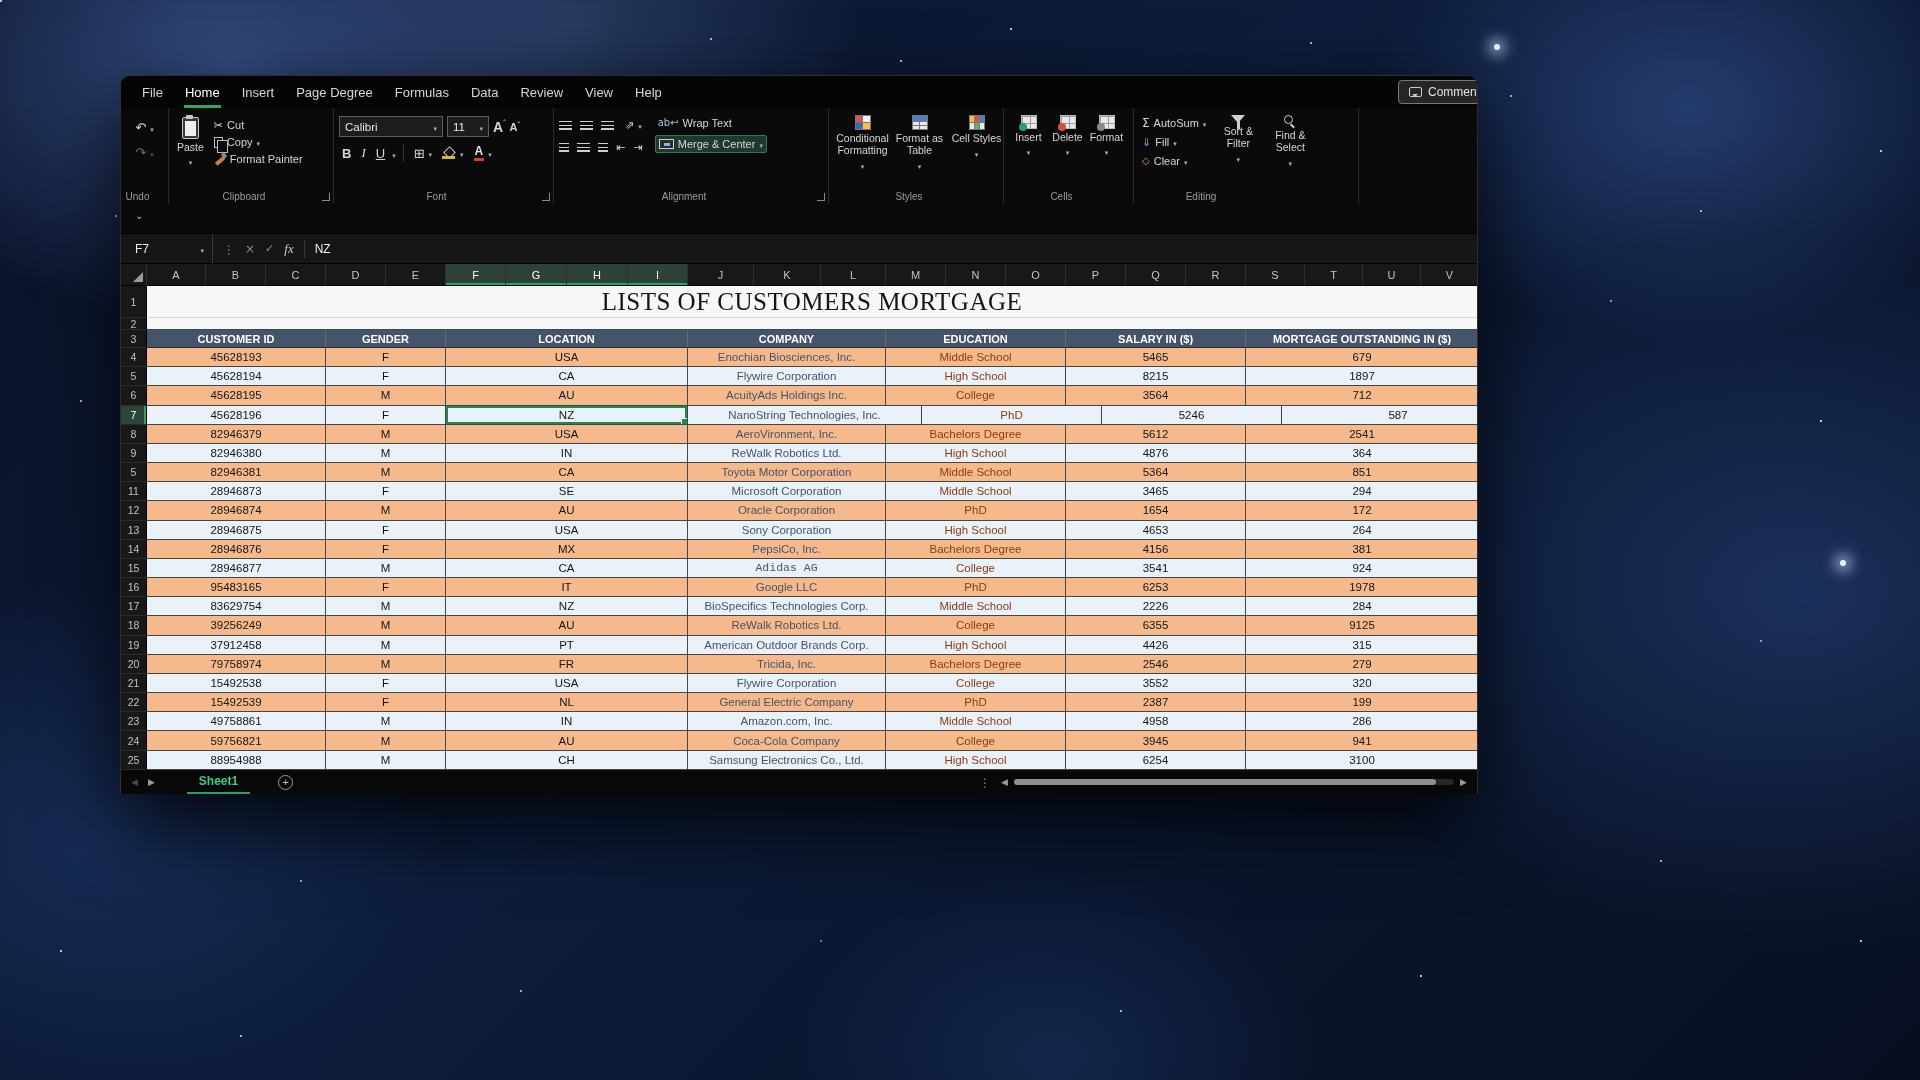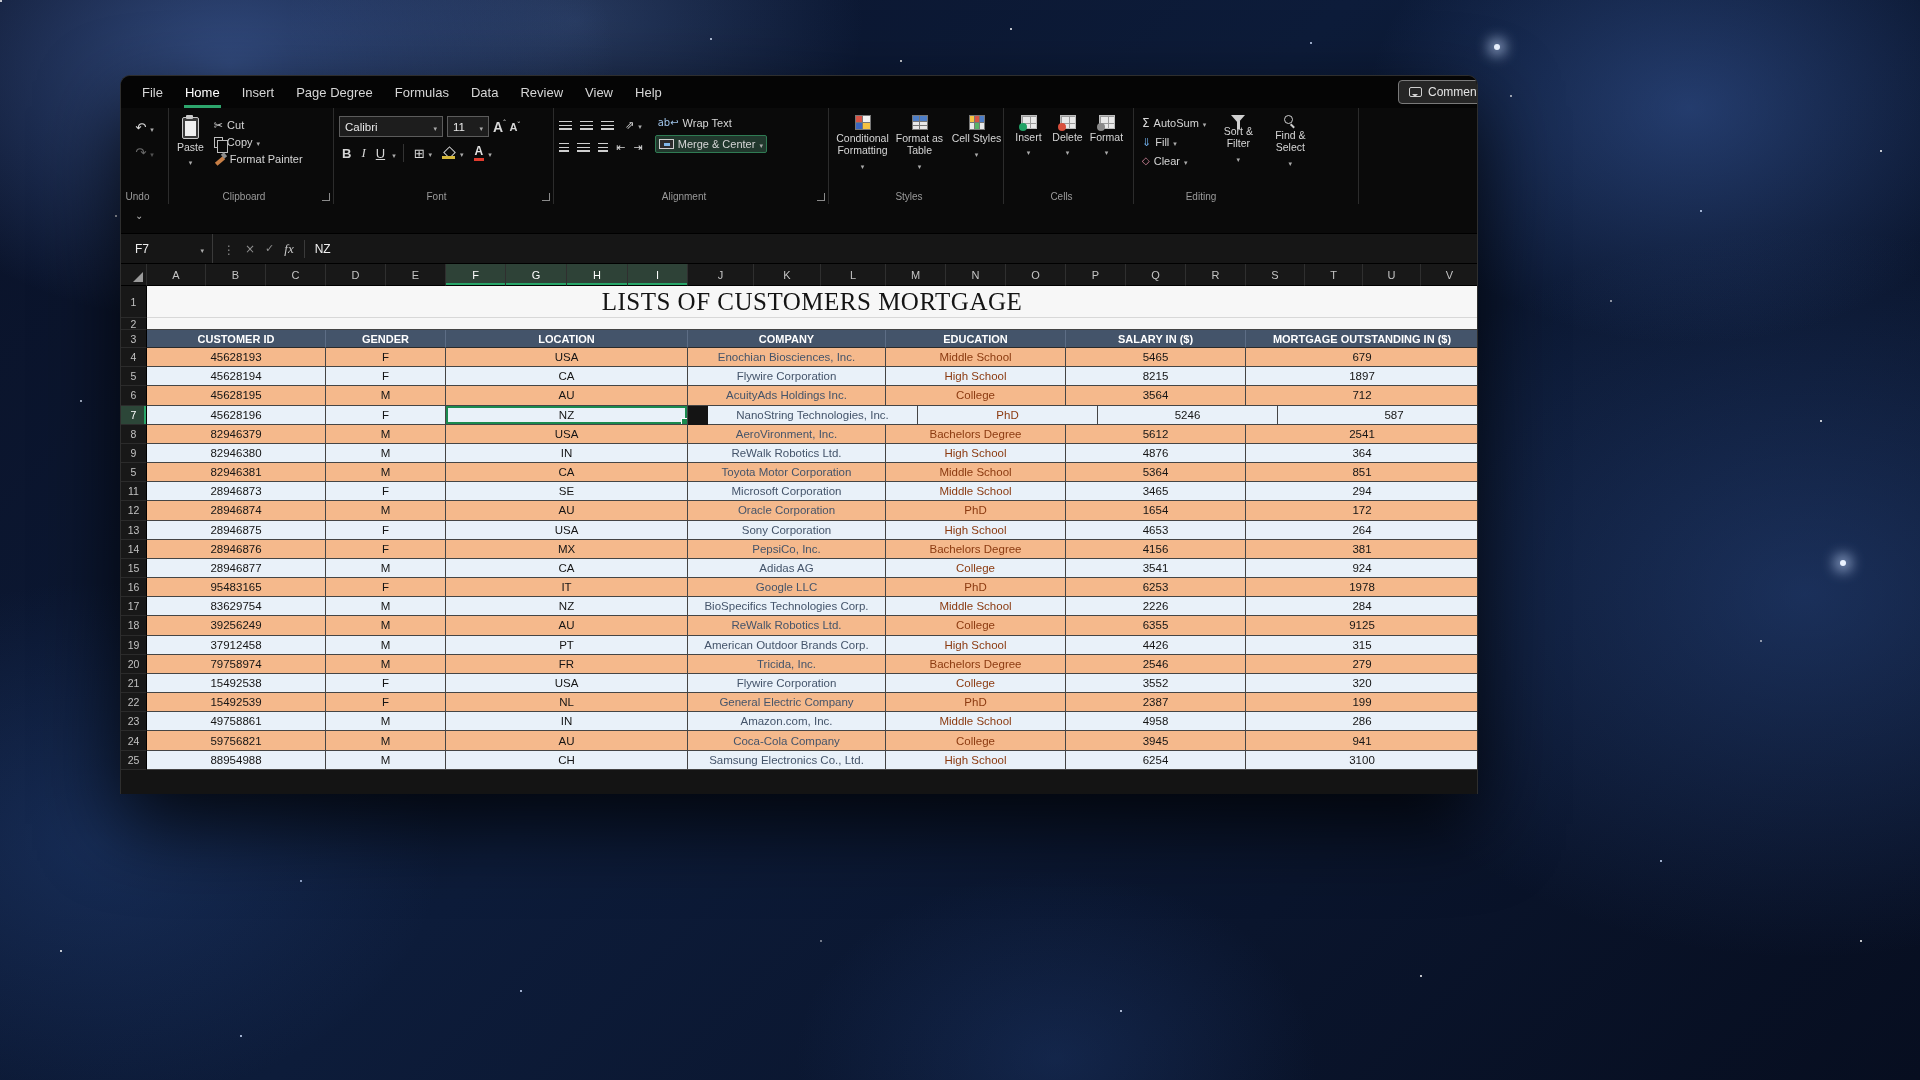--- a/index.html
+++ b/index.html
@@ -515,21 +515,21 @@
             <div class="cell c-company" style="width: 198px;">AcuityAds Holdings Inc.</div>
             <div class="cell c-education" style="width: 180px;">College</div>
             <div class="cell c-salary" style="width: 180px;">3564</div>
             <div class="cell c-mortgage" style="width: 233px;">712</div>
           </div>
           <div class="grow data-row lite">
             <div class="gut sel">7</div>
             <div class="cell c-customer_id" style="width: 179px;">45628196</div>
             <div class="cell c-gender" style="width: 120px;">F</div>
             <div class="cell c-location selected" style="width: 242px;">NZ</div>
-            <div class="cell c-company" style="width: 210px; margin-left: 20px;">NanoString Technologies, Inc.</div>
+            <div class="cell c-company" style="width: 234px;">NanoString Technologies, Inc.</div>
             <div class="cell c-education" style="width: 180px;">PhD</div>
             <div class="cell c-salary" style="width: 180px;">5246</div>
             <div class="cell c-mortgage" style="width: 233px;">587</div>
           </div>
           <div class="grow data-row orange">
             <div class="gut">8</div>
             <div class="cell c-customer_id" style="width: 179px;">82946379</div>
             <div class="cell c-gender" style="width: 120px;">M</div>
             <div class="cell c-location" style="width: 242px;">USA</div>
             <div class="cell c-company" style="width: 198px;">AeroVironment, Inc.</div>
@@ -595,21 +595,21 @@
             <div class="cell c-company" style="width: 198px;">PepsiCo, Inc.</div>
             <div class="cell c-education" style="width: 180px;">Bachelors Degree</div>
             <div class="cell c-salary" style="width: 180px;">4156</div>
             <div class="cell c-mortgage" style="width: 233px;">381</div>
           </div>
           <div class="grow data-row lite">
             <div class="gut">15</div>
             <div class="cell c-customer_id" style="width: 179px;">28946877</div>
             <div class="cell c-gender" style="width: 120px;">M</div>
             <div class="cell c-location" style="width: 242px;">CA</div>
-            <div class="cell c-company" style="width: 198px;">Adidas AG</div>
+            <div class="cell c-company" style="width: 198px; font-family: Liberation Mono, monospace;">Adidas AG</div>
             <div class="cell c-education" style="width: 180px;">College</div>
             <div class="cell c-salary" style="width: 180px;">3541</div>
             <div class="cell c-mortgage" style="width: 233px;">924</div>
           </div>
           <div class="grow data-row orange">
             <div class="gut">16</div>
             <div class="cell c-customer_id" style="width: 179px;">95483165</div>
             <div class="cell c-gender" style="width: 120px;">F</div>
             <div class="cell c-location" style="width: 242px;">IT</div>
             <div class="cell c-company" style="width: 198px;">Google LLC</div>
@@ -703,15 +703,30 @@
             <div class="cell c-gender" style="width: 120px;">M</div>
             <div class="cell c-location" style="width: 242px;">CH</div>
             <div class="cell c-company" style="width: 198px;">Samsung Electronics Co., Ltd.</div>
             <div class="cell c-education" style="width: 180px;">High School</div>
             <div class="cell c-salary" style="width: 180px;">6254</div>
             <div class="cell c-mortgage" style="width: 233px;">3100</div>
           </div>
         </div>
     </div>
 
+    <div class="tab-bar">
+      <span class="nav-arrow arr-l dim"></span>
+      <span class="nav-arrow arr-r"></span>
+      <div class="sheet-tab">Sheet1</div>
+      <span class="add-sheet"></span>
+      <div class="tab-spacer"></div>
+      <span class="vdots"></span>
+      <div class="hscroll">
+        <span class="nav-arrow arr-l"></span>
+        <div class="track">
+            <div class="thumb"></div>
+          </div>
+        <span class="nav-arrow arr-r"></span>
+      </div>
+    </div>
 
   </div>
 </div>
 
 </body></html>

